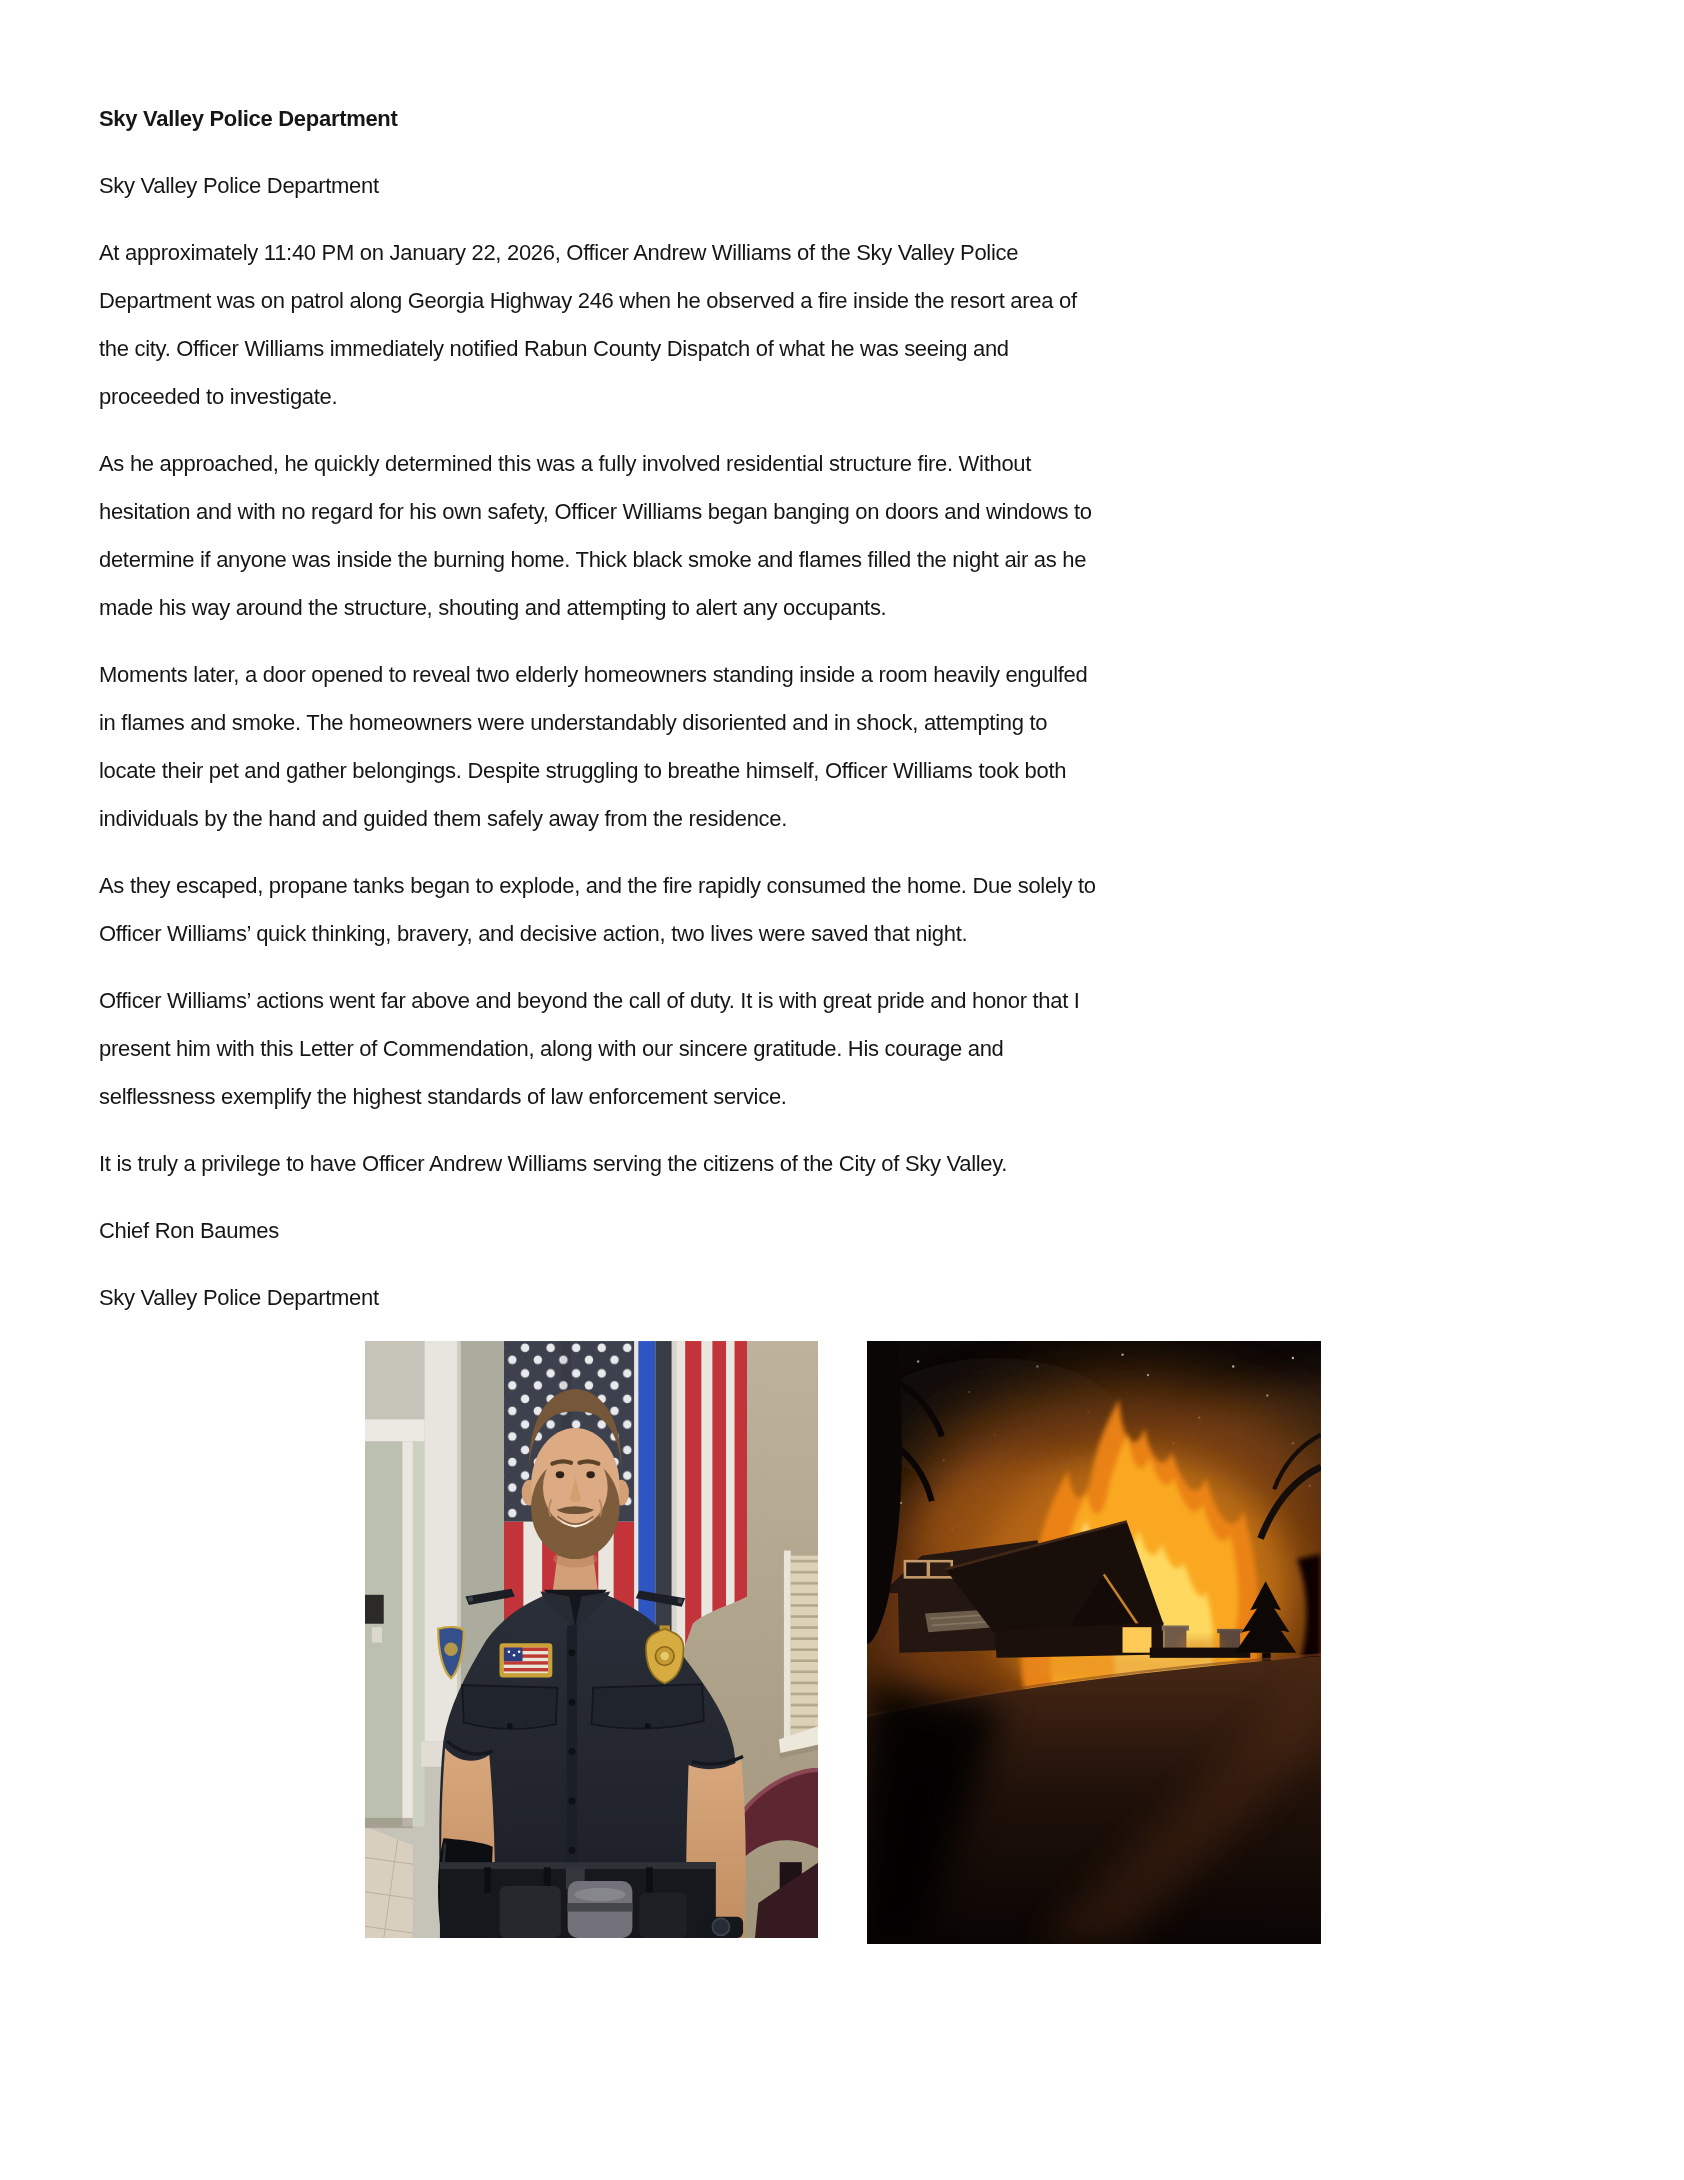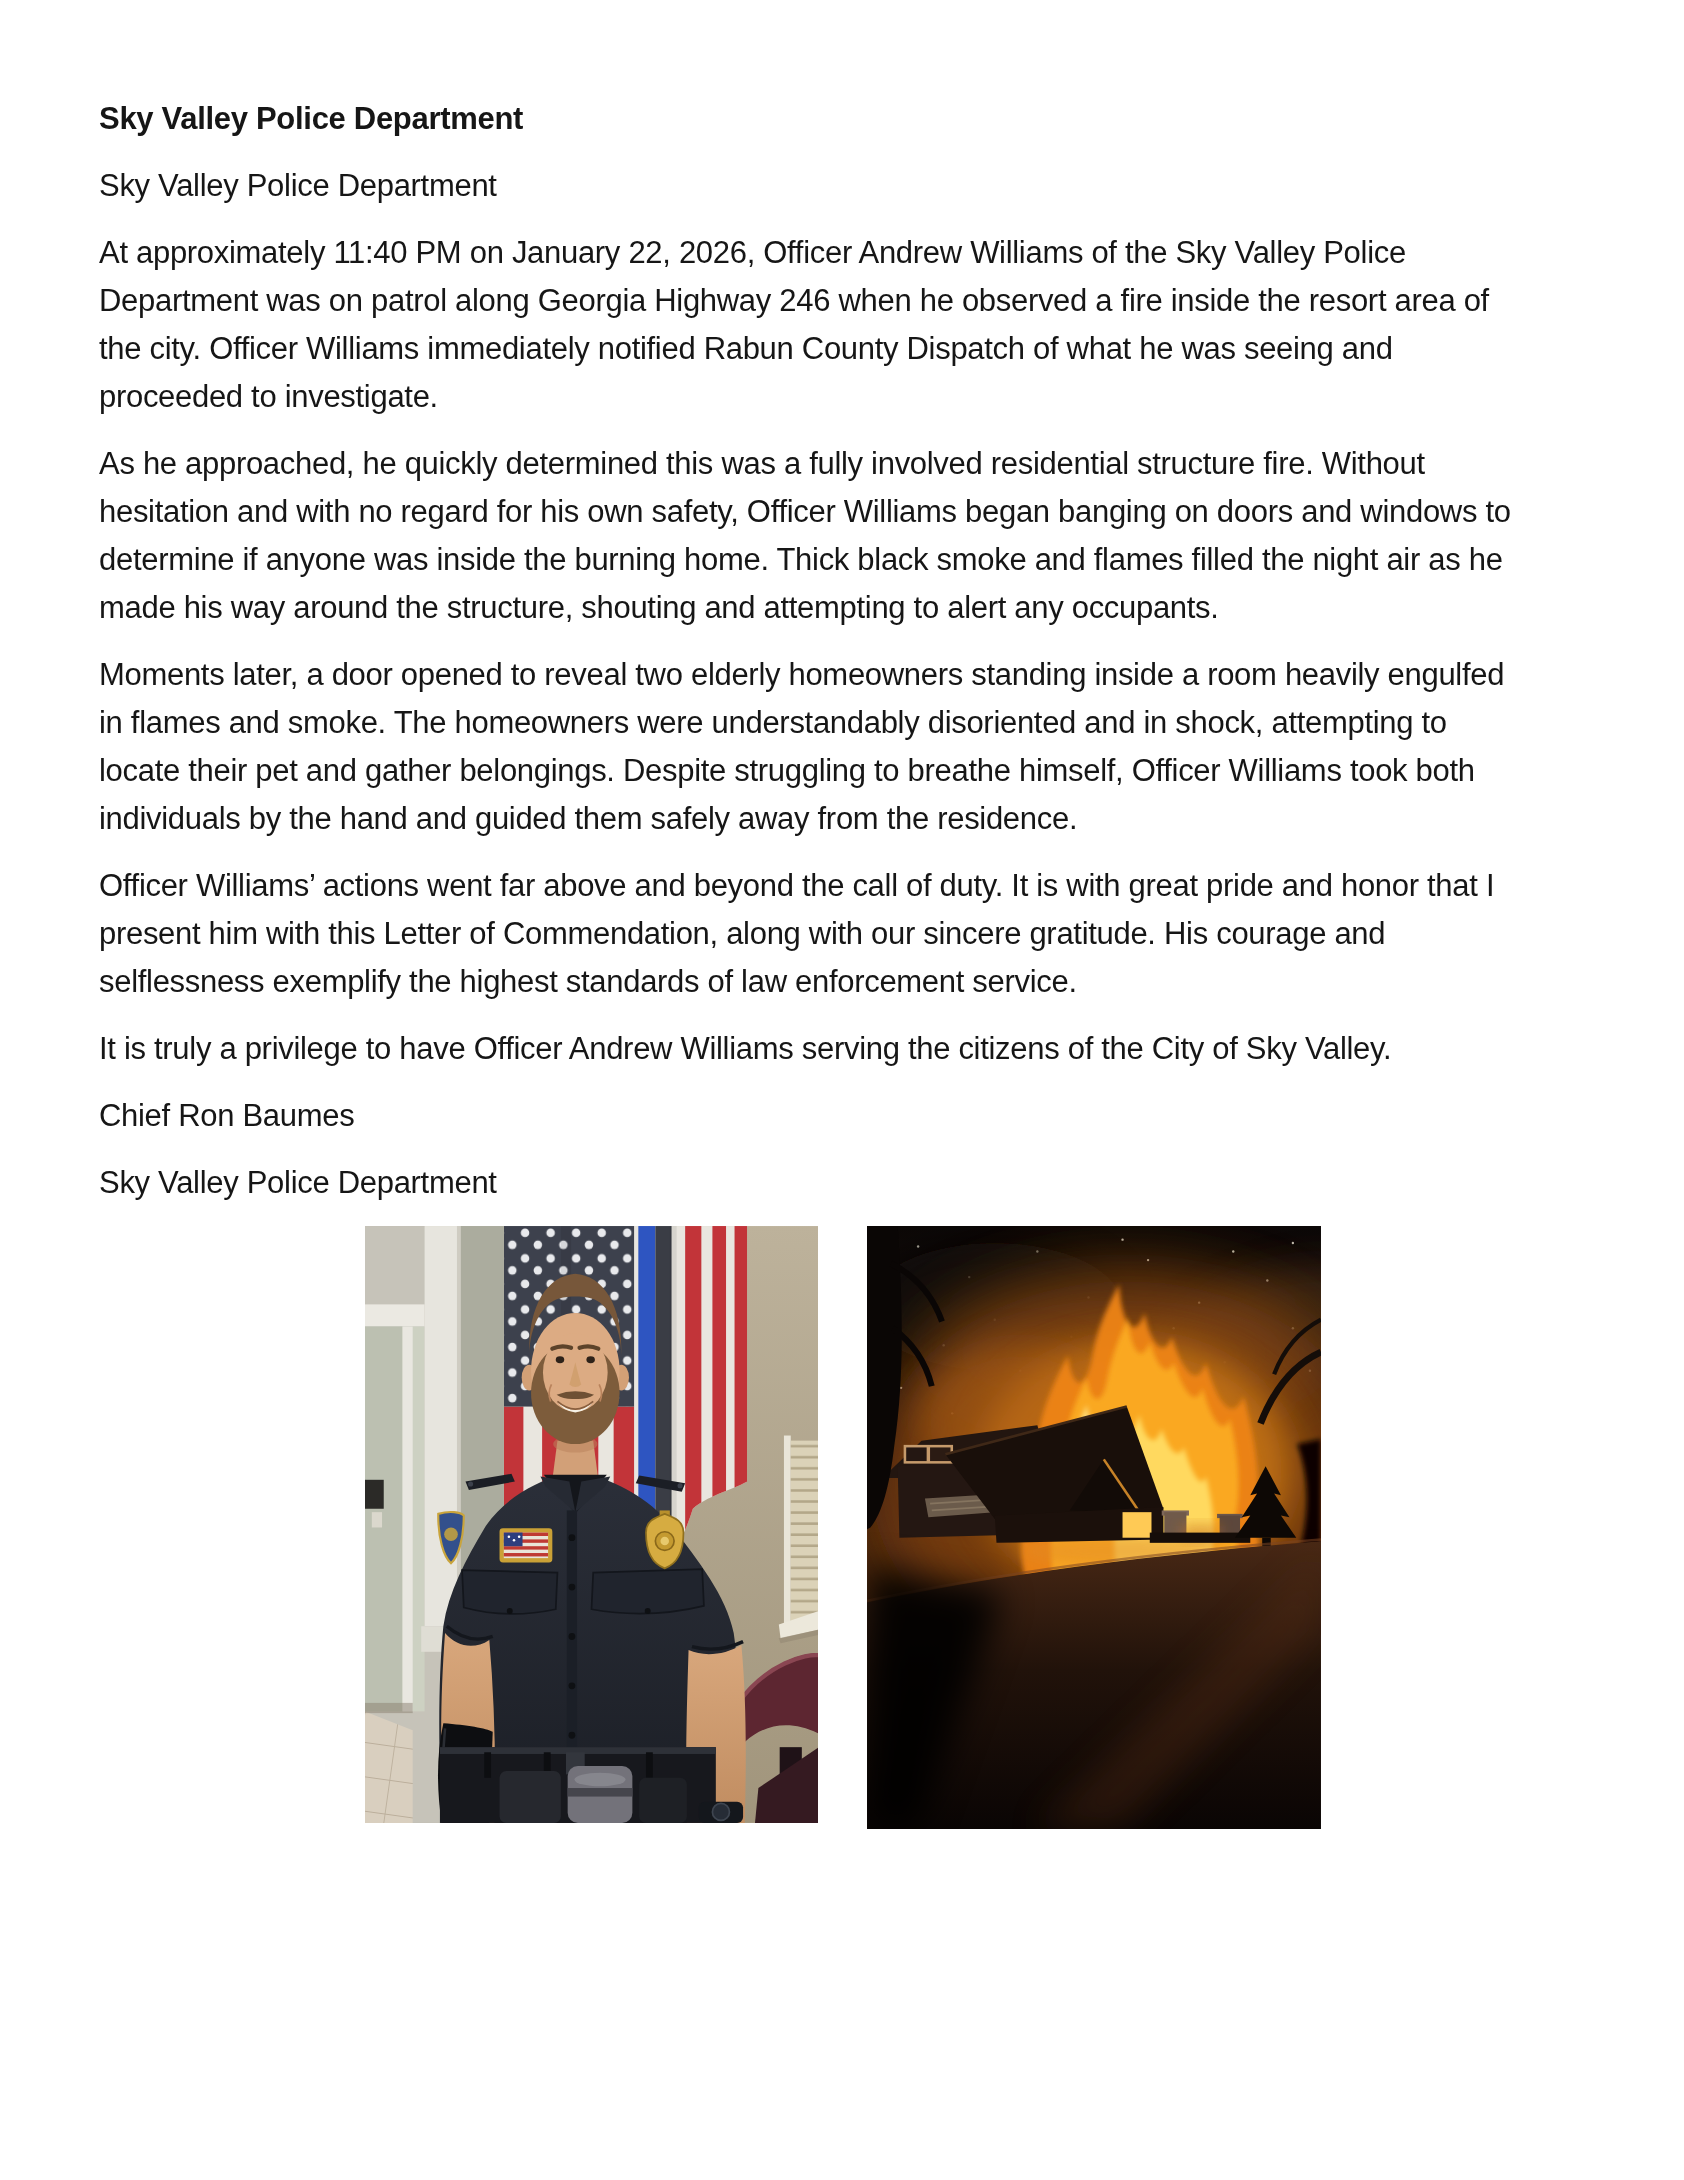--- a/index.html
+++ b/index.html
@@ -8,21 +8,21 @@
     width:1685px;height:2181px;
     background:#ffffff;
     font-family:"Liberation Sans", sans-serif;
     color:#151515;
     box-sizing:border-box;
     padding:95px 99px 0 99px;
     overflow:hidden;
   }
   .doc{width:1487px;}
   .doc p{
-    font-size:31px;
+    font-size:22px;
     line-height:48px;
     margin:0 0 19px 0;
     white-space:pre-line;
     letter-spacing:-0.3px;
     color:#161616;
   }
   .doc p.title{font-weight:bold;}
   .photos{
     display:flex;
     justify-content:center;
@@ -44,20 +44,22 @@
 the city. Officer Williams immediately notified Rabun County Dispatch of what he was seeing and
 proceeded to investigate.</p>
     <p>As he approached, he quickly determined this was a fully involved residential structure fire. Without
 hesitation and with no regard for his own safety, Officer Williams began banging on doors and windows to
 determine if anyone was inside the burning home. Thick black smoke and flames filled the night air as he
 made his way around the structure, shouting and attempting to alert any occupants.</p>
     <p>Moments later, a door opened to reveal two elderly homeowners standing inside a room heavily engulfed
 in flames and smoke. The homeowners were understandably disoriented and in shock, attempting to
 locate their pet and gather belongings. Despite struggling to breathe himself, Officer Williams took both
 individuals by the hand and guided them safely away from the residence.</p>
+    <p>As they escaped, propane tanks began to explode, and the fire rapidly consumed the home. Due solely to
+Officer Williams’ quick thinking, bravery, and decisive action, two lives were saved that night.</p>
     <p>Officer Williams’ actions went far above and beyond the call of duty. It is with great pride and honor that I
 present him with this Letter of Commendation, along with our sincere gratitude. His courage and
 selflessness exemplify the highest standards of law enforcement service.</p>
     <p>It is truly a privilege to have Officer Andrew Williams serving the citizens of the City of Sky Valley.</p>
     <p>Chief Ron Baumes</p>
     <p>Sky Valley Police Department</p>
   </div>
 
   <div class="photos">
 

